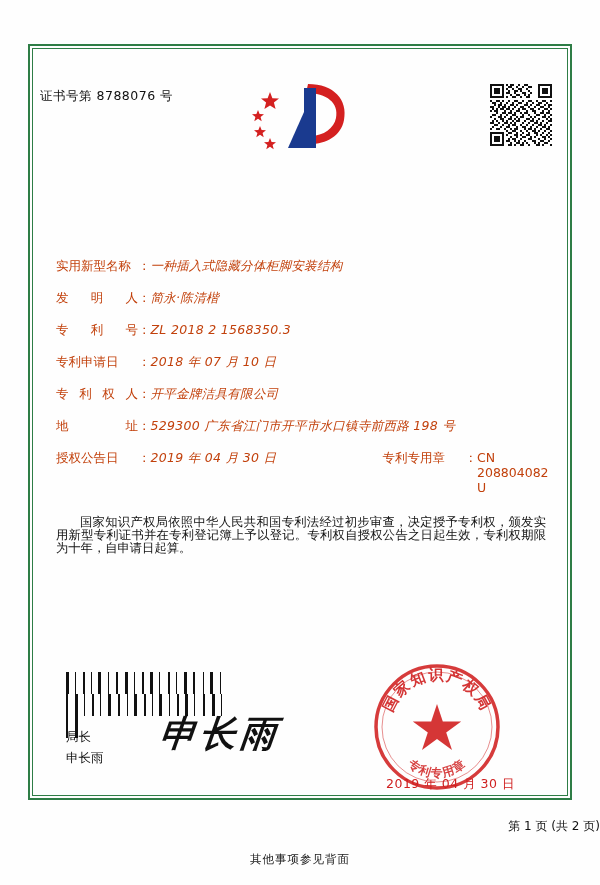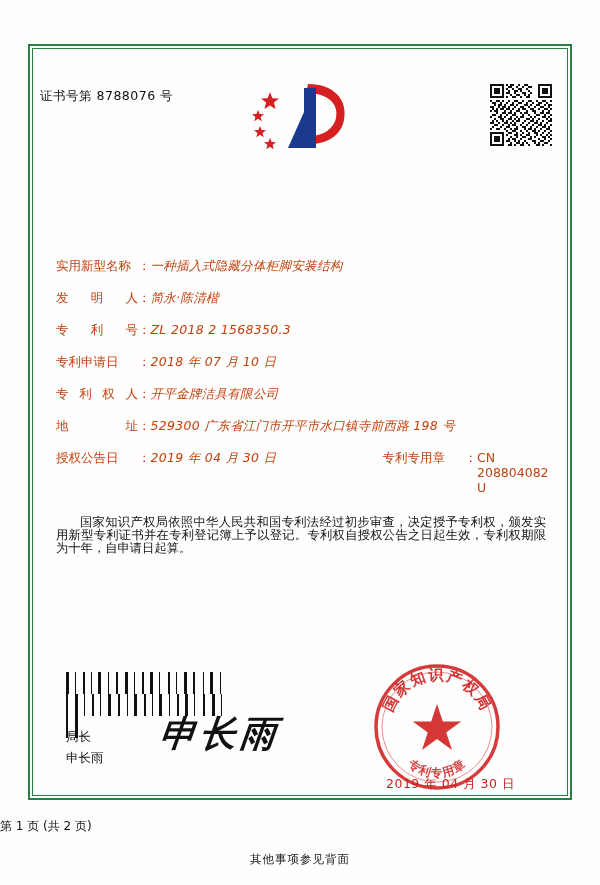--- a/index.html
+++ b/index.html
@@ -211,21 +211,21 @@
     color: #d02020;
     letter-spacing: 0.5px;
   }
 
   
   .page-no {
     position: absolute;
     left: 0;
     top: 818px;
     width: 600px;
-    text-align: left;
+    text-align: right;
     font-size: 12px;
     color: #111;
   }
   .footer-note {
     position: absolute;
     left: 0;
     top: 852px;
     width: 600px;
     text-align: center;
     font-size: 11.5px;

